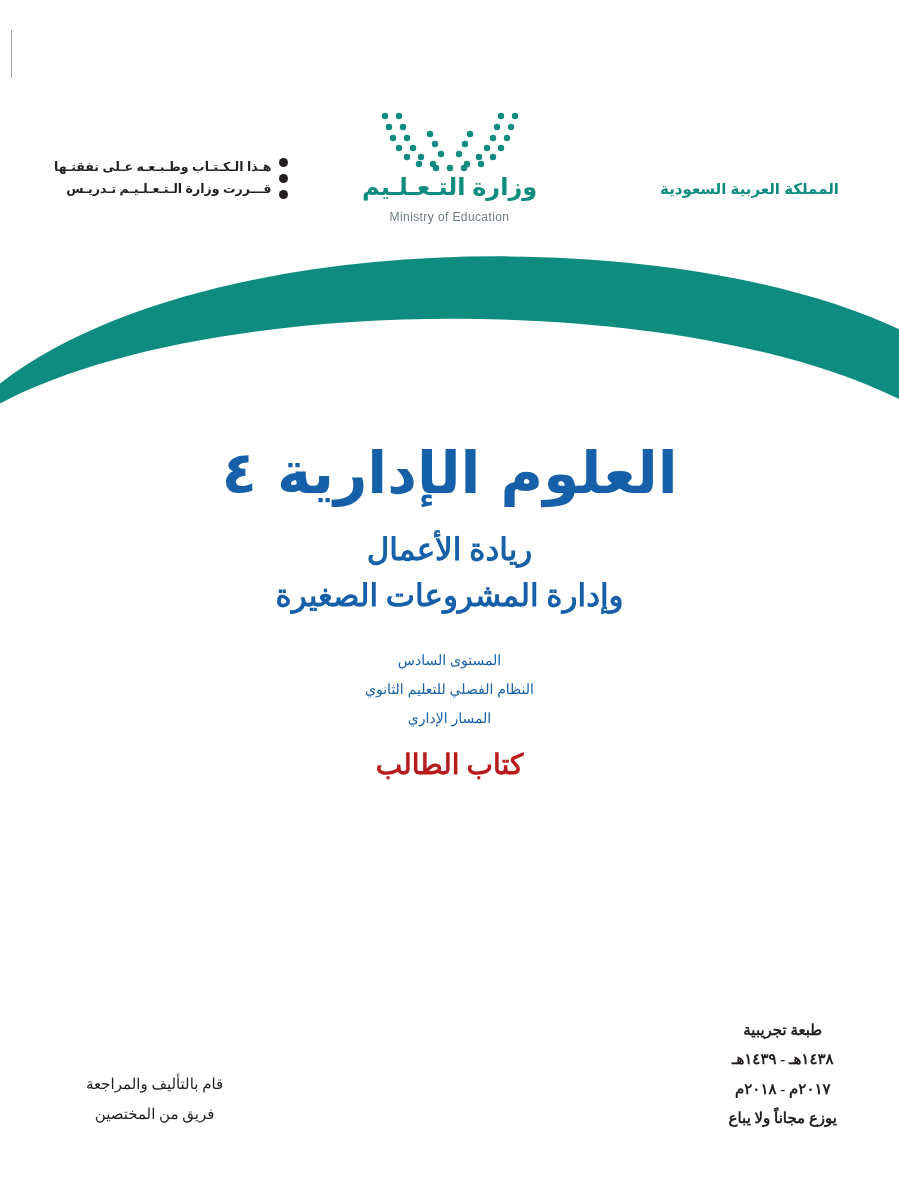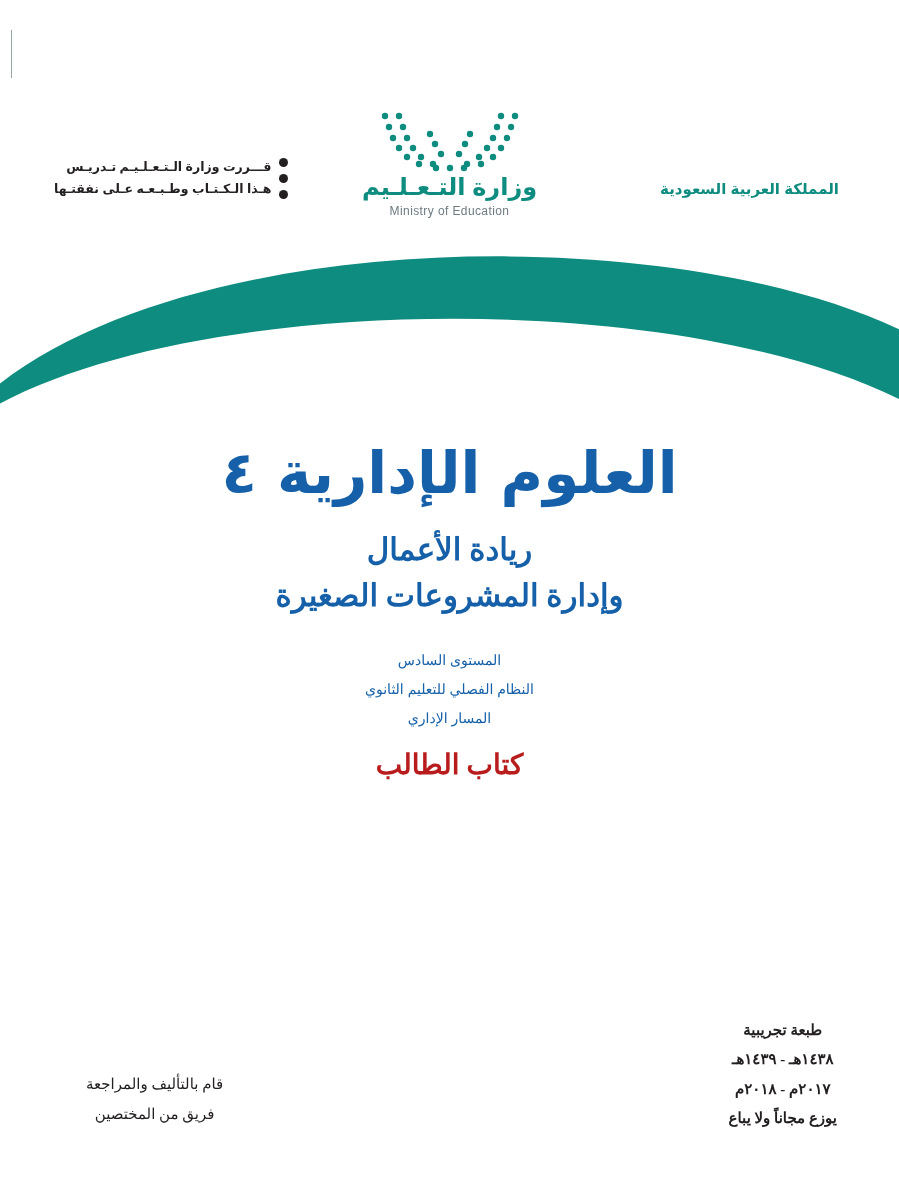--- a/index.html
+++ b/index.html
@@ -60,21 +60,21 @@
     letter-spacing: 3px;
     font-weight: bold;
     direction: rtl;
     line-height: 1.1;
   }
   .moe-en {
     font-size: 12px;
     color: #6d7b82;
     direction: ltr;
     letter-spacing: 0.4px;
-    margin-top: 4px;
+    margin-top: 10px;
   }
 
   
   .decision {
     position: absolute;
     top: 157px;
     left: 54px;
     display: flex;
     flex-direction: row;
     align-items: center;
@@ -234,22 +234,22 @@
     <div class="moe-en">Ministry of Education</div>
   </div>
 
   <div class="decision">
     <div class="decision-bullets">
       <span></span>
       <span></span>
       <span></span>
     </div>
     <div class="decision-text">
+      <div>هـذا الـكـتـاب وطـبـعـه عـلى نفقتـها</div>
       <div>قـــررت وزارة الـتـعـلـيـم تـدريـس</div>
-      <div>هـذا الـكـتـاب وطـبـعـه عـلى نفقتـها</div>
     </div>
   </div>
 
   <div class="arc-wrap">
     <svg width="899" height="180" viewBox="0 0 899 180">
       <path d="M -20 170 C 180 -10 700 -10 920 110 L 920 180 C 700 55 180 60 -20 185 Z" fill="#0e8c7f"></path>
     </svg>
   </div>
 
   <div class="title-block">

